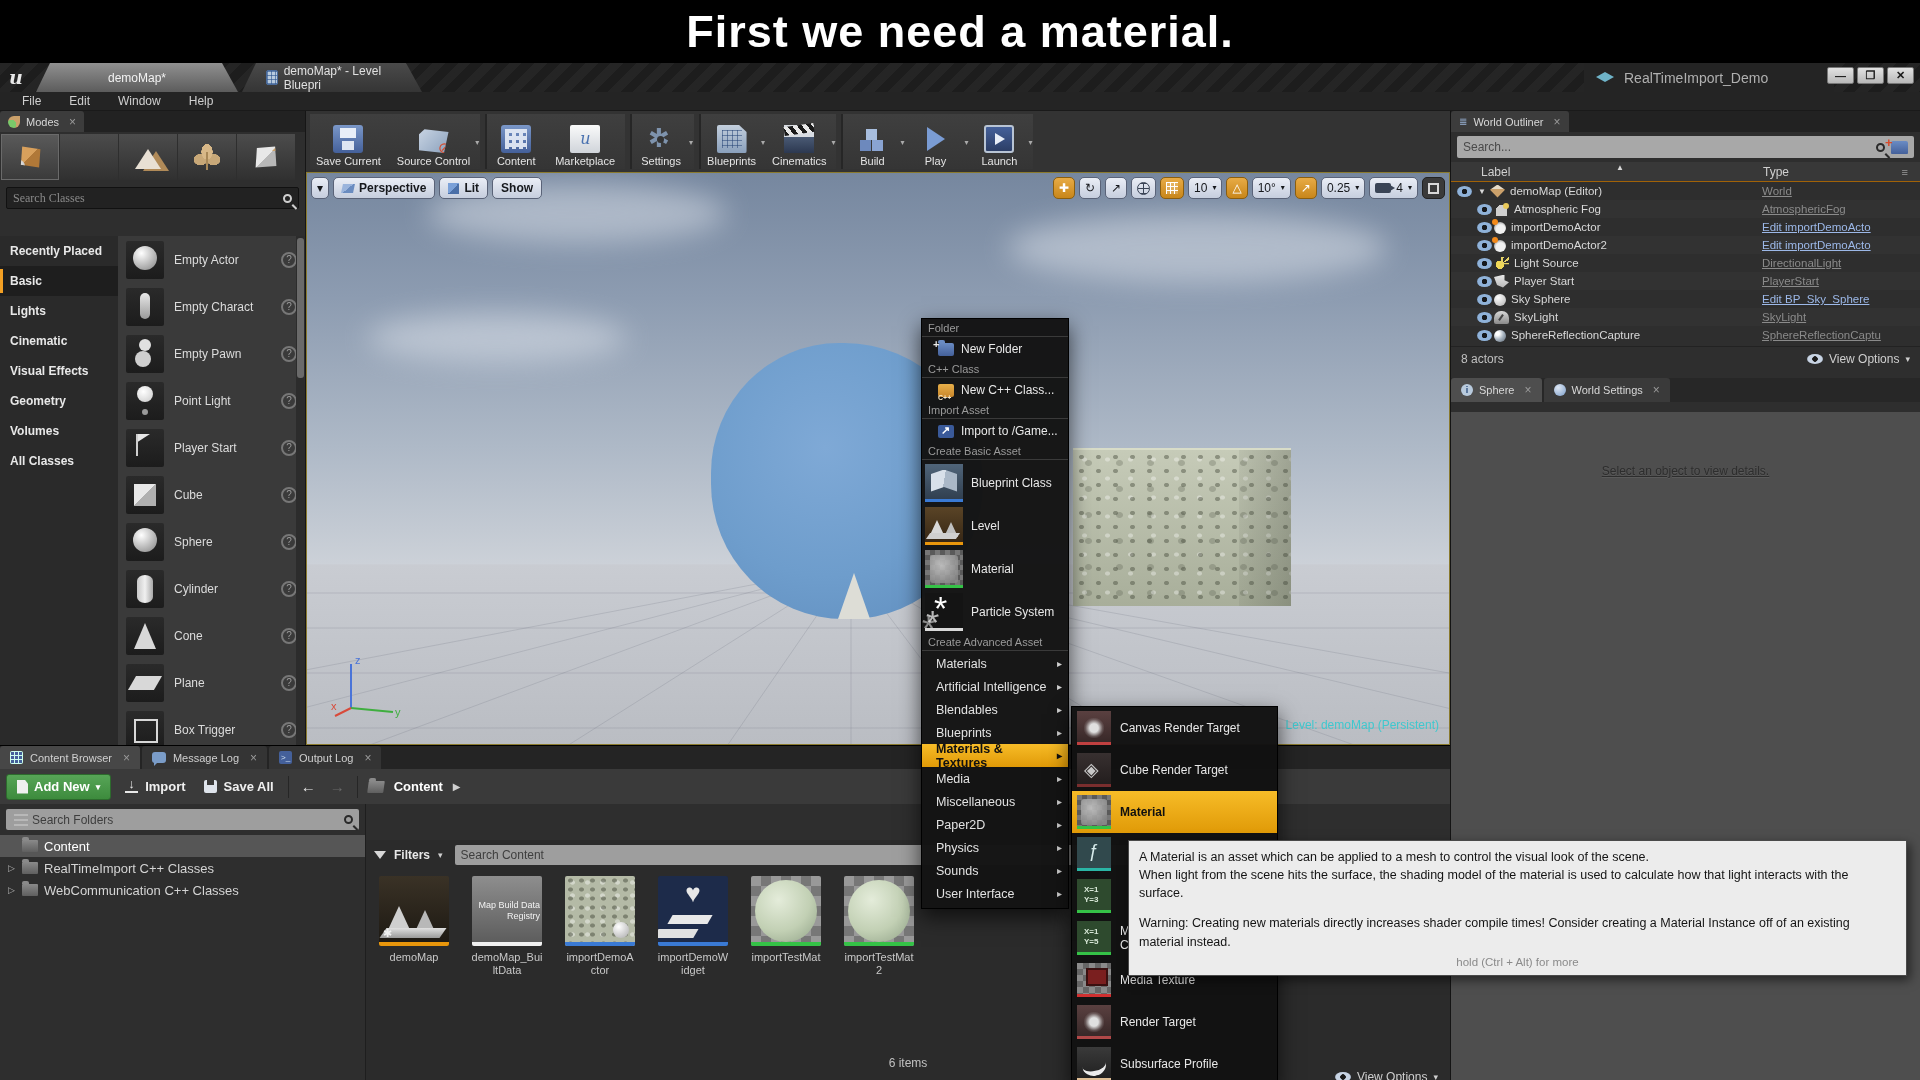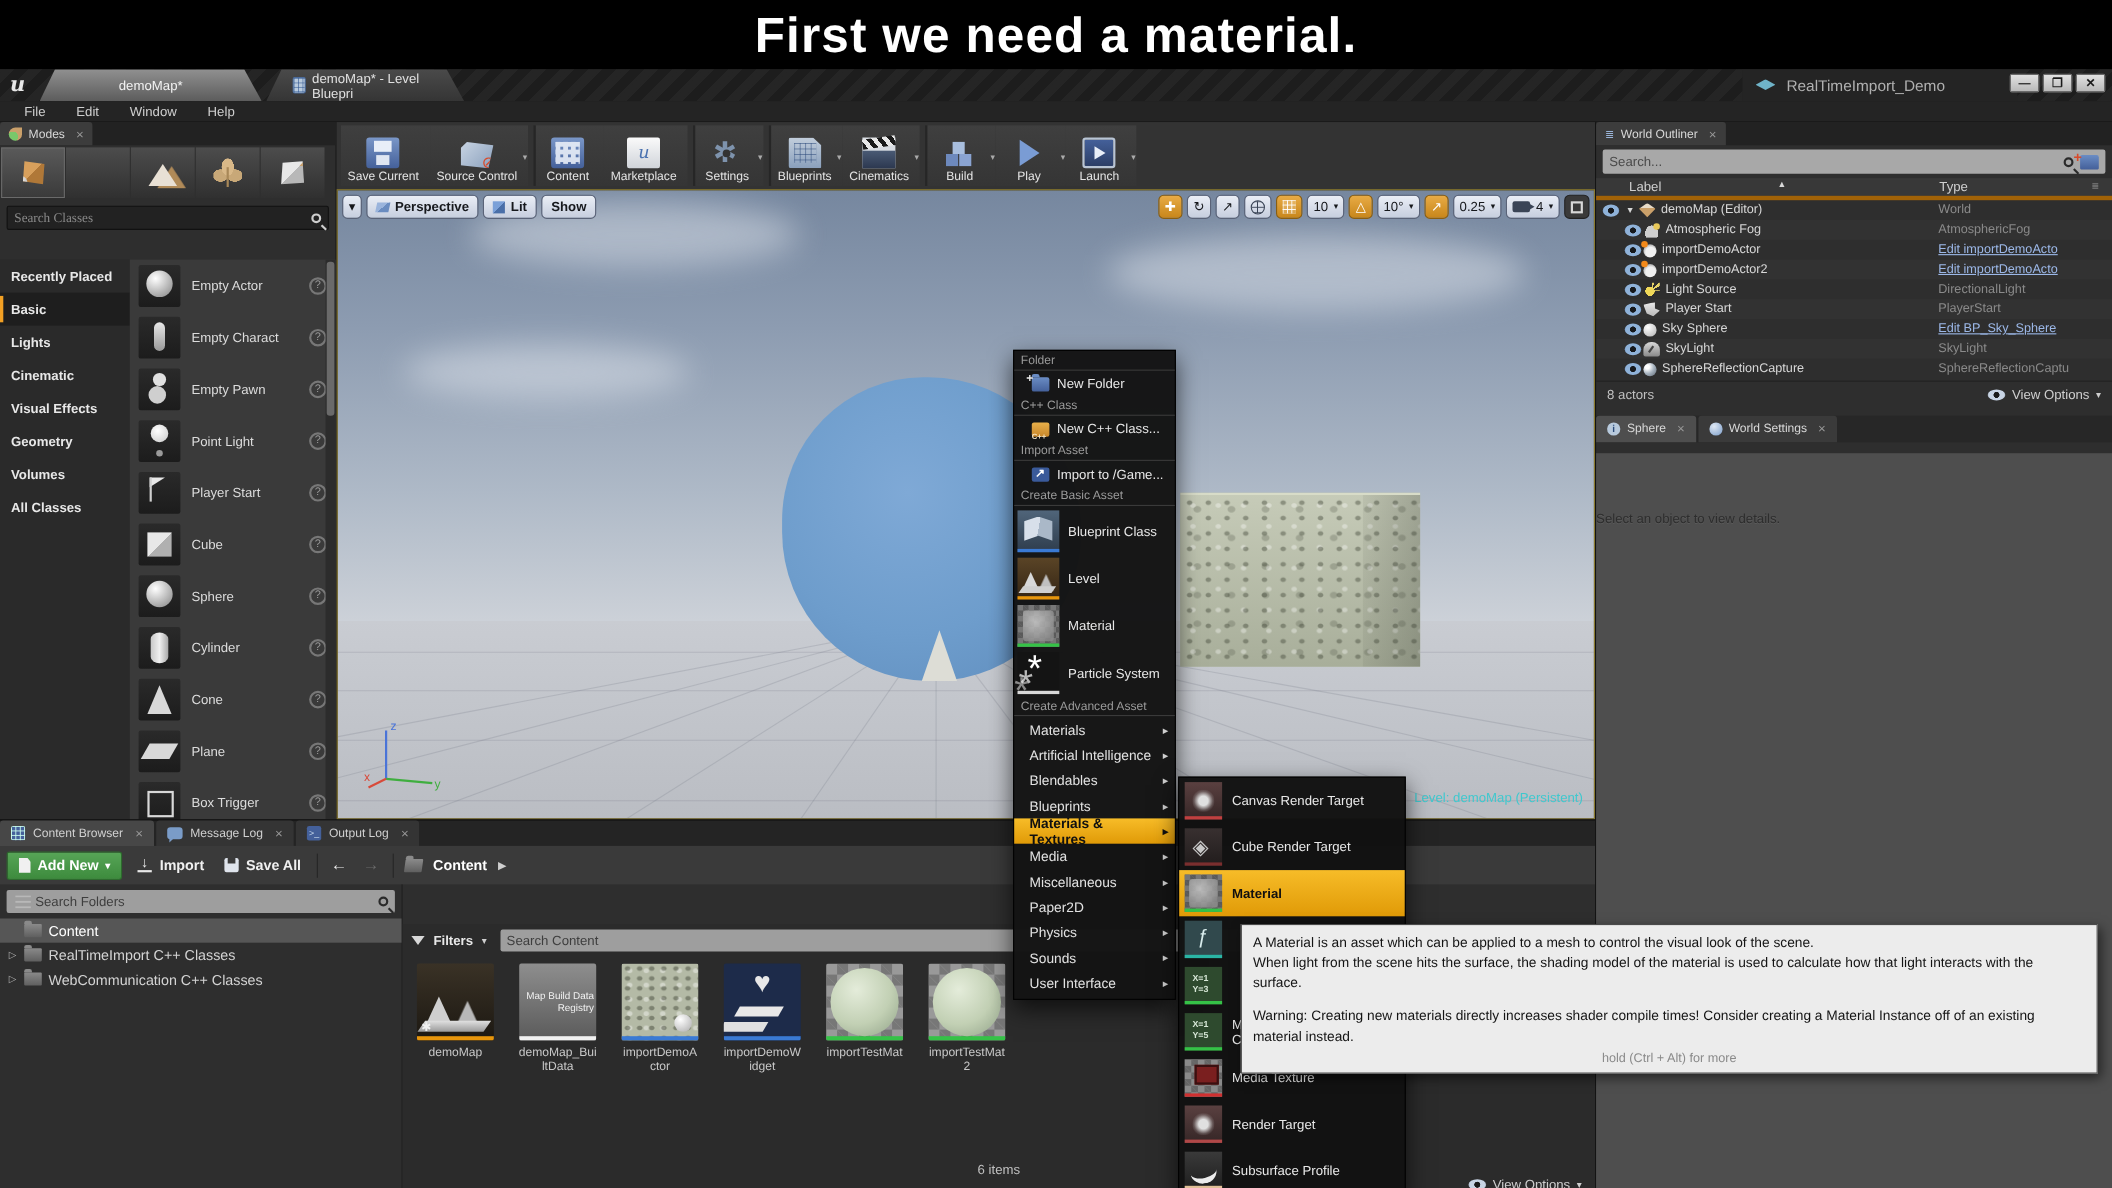--- a/index.html
+++ b/index.html
@@ -129,21 +129,21 @@
   .axis-widget { position:absolute; left:24px; bottom:24px; }
   .level-label { position:absolute; right:10px; bottom:12px; color:#3fc8ce; font-size:12px; }
 
   
   .right-panel { left:1450px; top:111px; width:470px; height:969px; background:#2e2e2e; border-left:1px solid #141414; }
   .outliner-search { margin:4px 6px; height:22px; background:#a8a8a8; border-radius:2px; display:flex; align-items:center; padding:0 6px; }
   .outliner-search input { flex:1; background:transparent; border:none; outline:none; color:#333; font-size:12px; font-family:inherit; }
   .outliner-search input::placeholder { color:#4a4a4a; }
   .addfolder-ico { width:17px; height:13px; margin-left:6px; background:linear-gradient(#6a8cc4,#44609a); border-radius:2px 2px 1px 1px; position:relative; }
   .addfolder-ico::before { content:"+"; position:absolute; left:-6px; top:-6px; color:#d84a2a; font-weight:bold; font-size:13px; }
-  .o-header { height:20px; background:#383838; border-bottom:4px solid #a16207; display:flex; align-items:center; padding-left:30px; color:#d0d0d0; font-size:12px; position:relative; }
+  .o-header { height:20px; background:#383838; border-bottom:1px solid #a16207; display:flex; align-items:center; padding-left:30px; color:#d0d0d0; font-size:12px; position:relative; }
   .o-sort { position:absolute; left:165px; top:1px; font-size:8px; color:#d8d8d8; }
   .o-type-h { position:absolute; left:312px; }
   .o-filter { position:absolute; right:12px; color:#9a9a9a; font-size:11px; }
   .o-rows {}
   .o-row { height:18px; display:flex; align-items:center; padding-left:6px; font-size:11.5px; position:relative; }
   .o-row:nth-child(even) { background:rgba(255,255,255,.02); }
   .eye { width:15px; height:11px; border-radius:50%; background:radial-gradient(circle at 50% 50%, #16191d 0 2.5px, #8fb2d9 3px 70%, #44608a 100%); flex:none; }
   .o-caret { display:none; color:#d8d8d8; font-size:8px; width:10px; margin-left:6px; }
   .o-row.root .o-caret { display:block; }
   .o-row:not(.root) { padding-left:26px; }
@@ -154,33 +154,33 @@
   .oi-import-actor { background:radial-gradient(circle at 55% 60%, #f0f0f0 45%, #9a9a9a 80%); border-radius:50%; width:12px; height:12px; margin-top:1px; }
   .oi-import-actor::after { content:""; position:absolute; left:-2px; top:-3px; width:6px; height:6px; border-radius:50%; background:#f2891a; }
   .oi-dirlight { background:radial-gradient(circle at 40% 60%, #f0d858 35%, transparent 36%); }
   .oi-dirlight::after { content:""; position:absolute; inset:0; background:conic-gradient(from 0deg, #e8d468 0 20deg, transparent 20deg 45deg, #e8d468 45deg 65deg, transparent 65deg 90deg, #e8d468 90deg 110deg, transparent 110deg 360deg); clip-path:polygon(40% 0, 100% 0, 100% 60%, 40% 60%); }
   .oi-playerstart { background:linear-gradient(#e8e8e8,#b8b8b8); clip-path:polygon(0 20%, 70% 0, 70% 45%, 100% 60%, 60% 100%, 20% 80%); }
   .oi-sphere { width:12px; height:12px; border-radius:50%; background:radial-gradient(circle at 35% 30%, #fff, #b0b0b0); margin-top:1px; }
   .oi-skylight { border-radius:7px 7px 2px 2px; background:linear-gradient(#d8d8d8,#8a8a8a); }
   .oi-skylight::after { content:""; position:absolute; left:6px; top:3px; width:2px; height:7px; background:#444; transform:rotate(35deg); }
   .oi-refl { width:12px; height:12px; border-radius:50%; background:radial-gradient(circle at 30% 30%, #fff 15%, #a8b4c0 50%, #5a6470); margin-top:1px; }
   .o-label { flex:1; color:#d8d8d8; white-space:nowrap; overflow:hidden; }
-  .o-type { width:158px; padding-right:14px; color:#8a8a8a; white-space:nowrap; overflow:hidden; flex:none; }
+  .o-type { width:158px; padding-right:14px; color:#8a8a8a; white-space:nowrap; overflow:hidden; flex:none;text-decoration:underline; }
   .o-type.link { color:#9cb8e8; text-decoration:underline; }
   .o-footer { height:24px; border-top:1px solid #222; display:flex; align-items:center; padding:0 10px; color:#c0c0c0; font-size:12px; margin-top:2px; }
   .view-opts { margin-left:auto; display:flex; align-items:center; gap:6px; color:#cfcfcf; }
   .eye2 { width:16px; height:10px; border-radius:50%; background:radial-gradient(circle at 50% 50%, #1a1a1a 0 2.5px, #c8d4e4 3px 70%, #8a96a8 100%); }
   .details-tabs { display:flex; height:24px; background:#272727; margin-top:8px; }
   .d-tab { display:flex; align-items:center; gap:6px; padding:0 10px; font-size:11px; color:#d8d8d8; border-radius:3px 3px 0 0; margin-right:2px; }
   .d-tab.active { background:#4e4e4e; }
   .d-tab.idle { background:#3a3a3a; }
   .info-ico { width:12px; height:12px; border-radius:50%; background:#b8cadd; color:#2a4a7a; font-size:9px; font-weight:bold; display:flex; align-items:center; justify-content:center; }
   .globe2-ico { width:12px; height:12px; border-radius:50%; background:radial-gradient(circle at 35% 30%, #dfe8f4, #7a9cc8); }
   .details-body { position:absolute; left:0; right:0; bottom:0; top:301px; background:#4e4e4e; }
-  .details-msg { margin-top:52px; color:#2d2d2d; font-size:12px; text-shadow:0 1px 0 rgba(255,255,255,.07); }
+  .details-msg { margin-top:52px; text-align:center; color:#2d2d2d; font-size:12px; text-shadow:0 1px 0 rgba(255,255,255,.07);text-decoration:underline; }
 
   
   .bottom-panel { left:0; top:745px; width:1450px; height:335px; background:#2e2e2e; border-top:1px solid #000; }
   .cb-tabs { display:flex; height:23px; background:#242424; }
   .cb-tab { display:flex; align-items:center; gap:7px; padding:0 10px; margin-right:2px; font-size:11px; color:#d0d0d0; border-radius:3px 3px 0 0; }
   .cb-tab.active { background:#474747; }
   .cb-tab.idle { background:#343434; }
   .cbt-grid { width:13px; height:13px; background:#44609a; border-radius:2px; background-image:linear-gradient(#cfe 1px, transparent 1px), linear-gradient(90deg,#cfe 1px, transparent 1px); background-size:4px 4px; }
   .cbt-msg { width:14px; height:11px; background:#7a9cc8; border-radius:3px; position:relative; }
   .cbt-msg::after { content:""; position:absolute; left:2px; bottom:-3px; border-top:4px solid #7a9cc8; border-right:4px solid transparent; }

